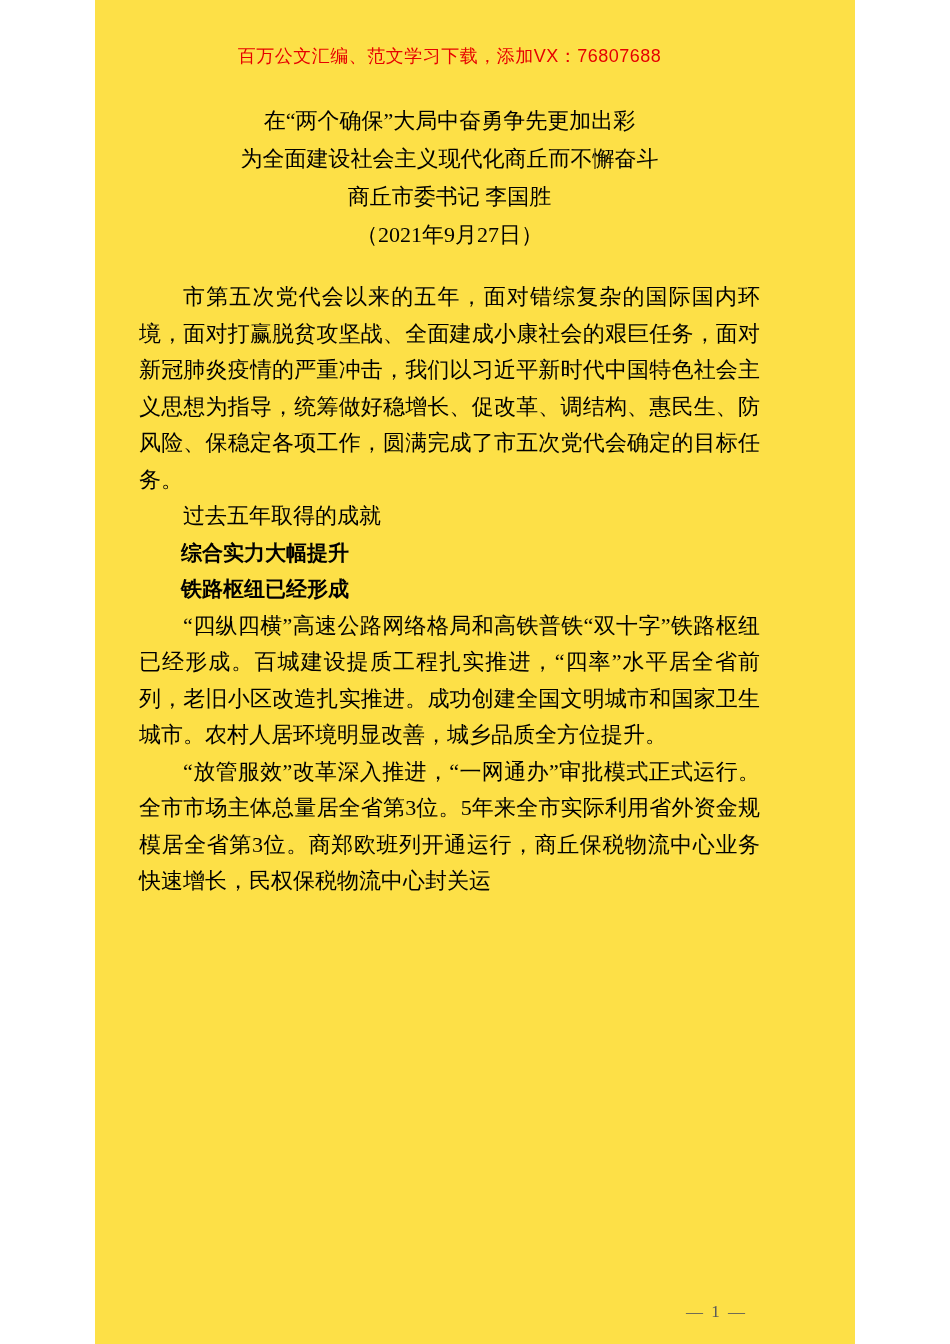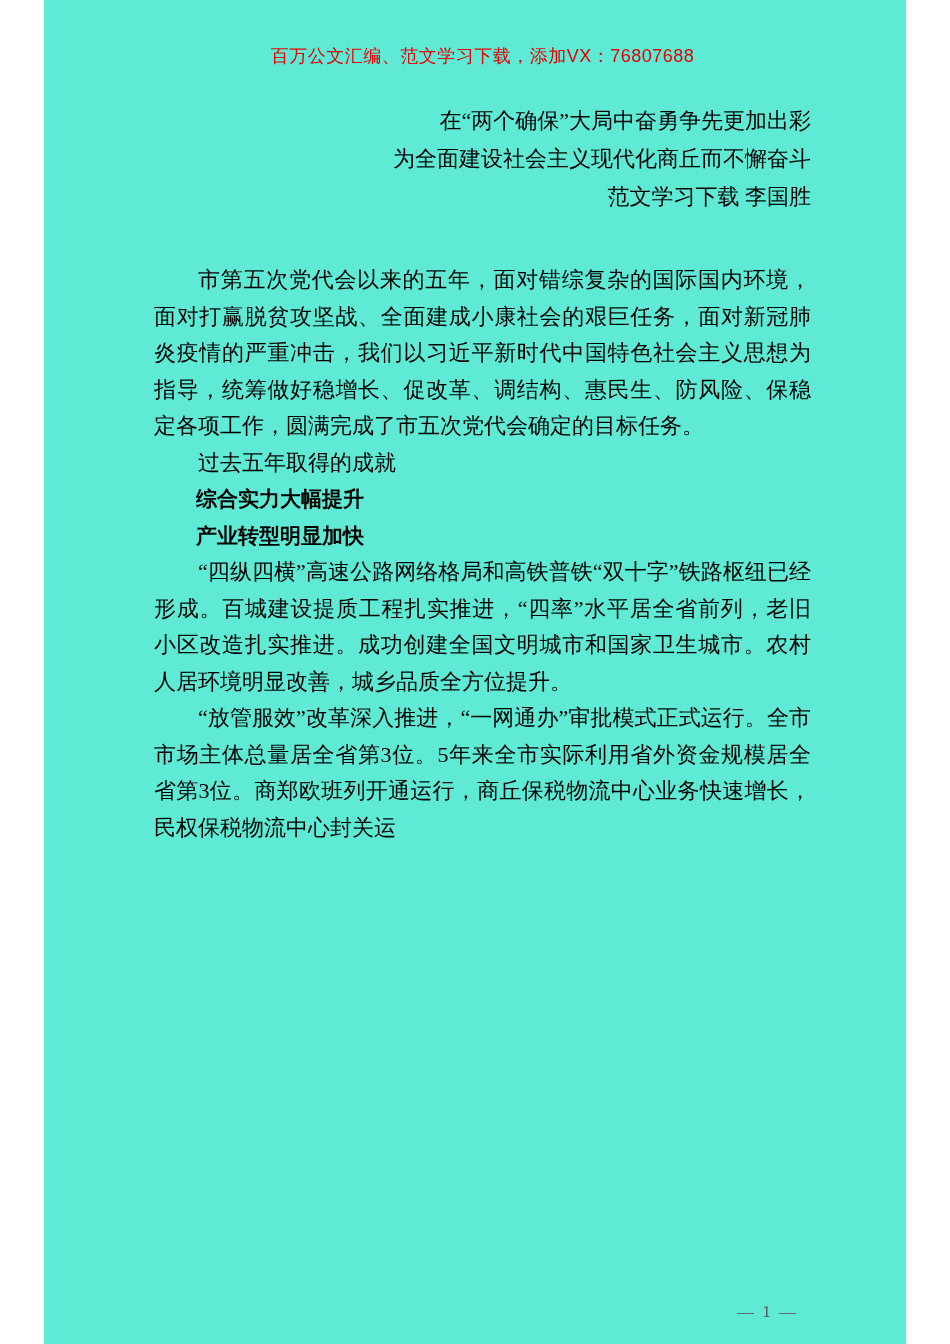--- a/index.html
+++ b/index.html
@@ -3,43 +3,43 @@
 <meta charset="utf-8">
 <style>
   * { margin: 0; padding: 0; box-sizing: border-box; }
   html, body { background: #ffffff; }
   body {
     font-family: "Liberation Serif", "DejaVu Serif", serif;
     color: #000000;
   }
   .page {
     position: relative;
-    width: 862px;
+    width: 760px;
     height: 1344px;
     margin: 0 auto;
-    background: #5eead4;
-    padding: 44px 95px 0 110px;
+    background: #fde047;
+    padding: 44px 95px 0 44px;
     overflow: hidden;
   }
   .notice {
     text-align: center;
     font-size: 18px;
     letter-spacing: 0.5px;
     font-family: "Liberation Sans", "DejaVu Sans", sans-serif;
   }
   .title-block {
     margin-top: 34px;
-    text-align: right;
+    text-align: center;
     font-size: 22px;
     line-height: 38px;
     color: #000000;
   }
   .title-line { white-space: nowrap; }
   .body-block {
-    margin-top: 46px;
+    margin-top: 25px;
     font-size: 22px;
     line-height: 36.5px;
     text-align: justify;
     color: #000000;
   }
   .para { text-indent: 2em; }
   .para.heading {
     font-weight: bold;
     font-family: Liberation Sans, sans-serif;
     font-size: 21px;
@@ -55,26 +55,27 @@
 </style>
 </head>
 <body>
 
 <div class="page">
   <div class="notice" style="color: rgb(230, 0, 0);">百万公文汇编、范文学习下载，添加VX：76807688</div>
 
   <div class="title-block">
       <div class="title-line">在“两个确保”大局中奋勇争先更加出彩</div>
       <div class="title-line">为全面建设社会主义现代化商丘而不懈奋斗</div>
-      <div class="title-line">范文学习下载 李国胜</div>
+      <div class="title-line">商丘市委书记 李国胜</div>
+      <div class="title-line">（2021年9月27日）</div>
     </div>
 
   <div class="body-block">
       <div class="para">市第五次党代会以来的五年，面对错综复杂的国际国内环境，面对打赢脱贫攻坚战、全面建成小康社会的艰巨任务，面对新冠肺炎疫情的严重冲击，我们以习近平新时代中国特色社会主义思想为指导，统筹做好稳增长、促改革、调结构、惠民生、防风险、保稳定各项工作，圆满完成了市五次党代会确定的目标任务。</div>
       <div class="para">过去五年取得的成就</div>
       <div class="para heading">综合实力大幅提升</div>
-      <div class="para heading">产业转型明显加快</div>
+      <div class="para heading">铁路枢纽已经形成</div>
       <div class="para">“四纵四横”高速公路网络格局和高铁普铁“双十字”铁路枢纽已经形成。百城建设提质工程扎实推进，“四率”水平居全省前列，老旧小区改造扎实推进。成功创建全国文明城市和国家卫生城市。农村人居环境明显改善，城乡品质全方位提升。</div>
       <div class="para">“放管服效”改革深入推进，“一网通办”审批模式正式运行。全市市场主体总量居全省第3位。5年来全市实际利用省外资金规模居全省第3位。商郑欧班列开通运行，商丘保税物流中心业务快速增长，民权保税物流中心封关运</div>
     </div>
 
   <div class="footer">— 1 —</div>
 </div>
 
 </body></html>

